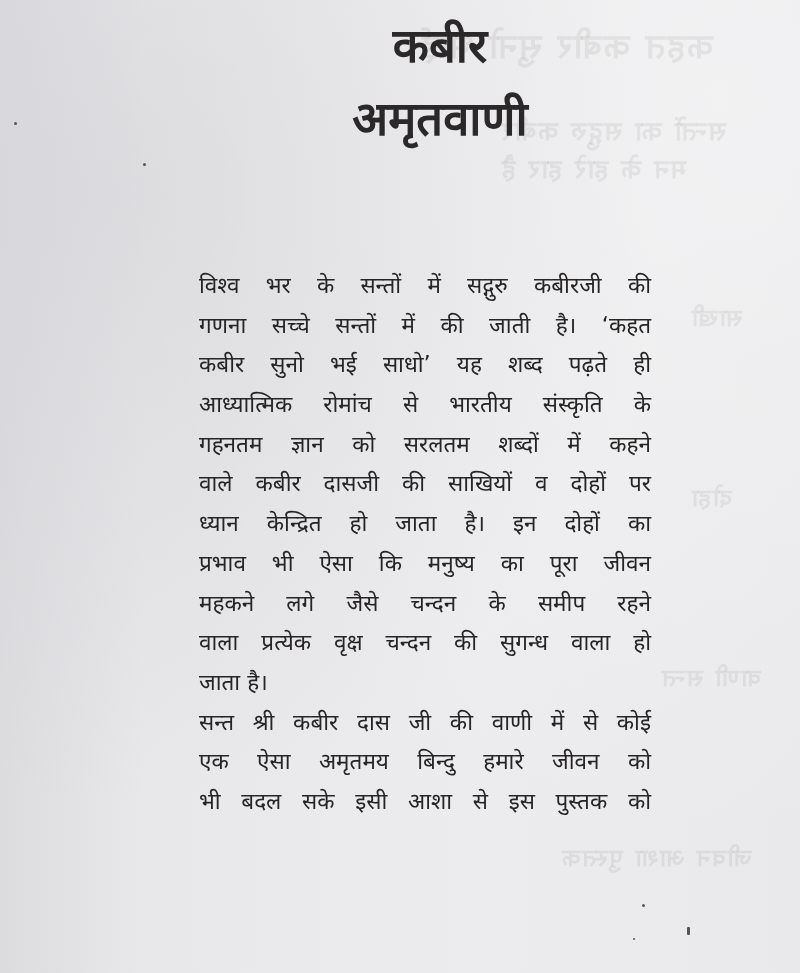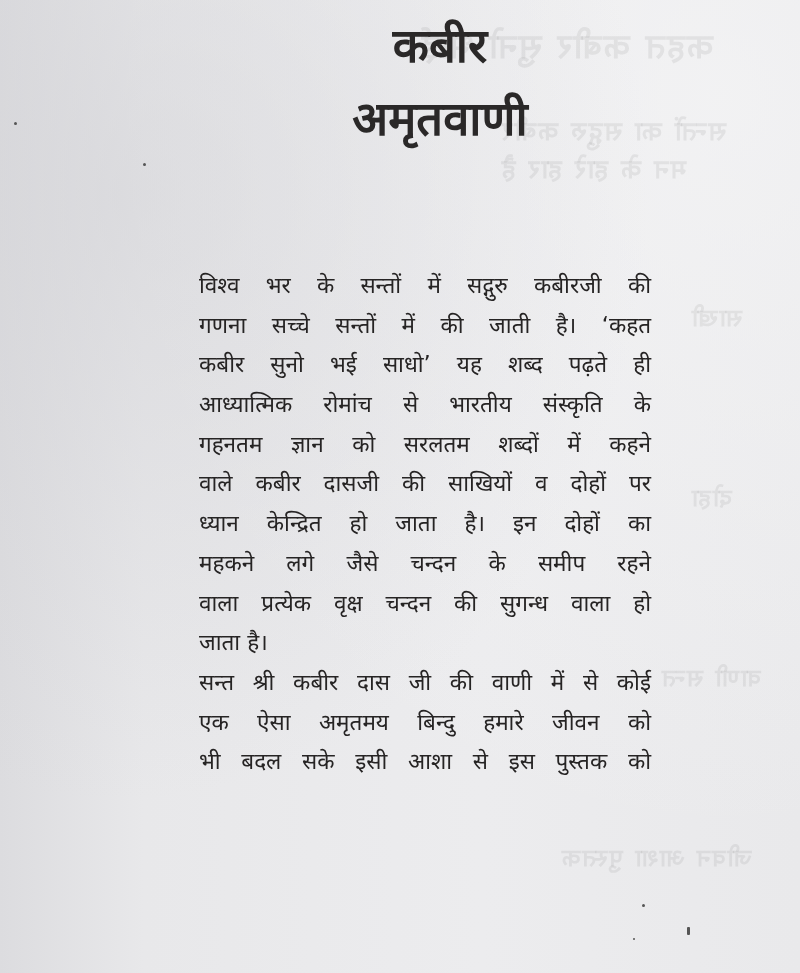--- a/index.html
+++ b/index.html
@@ -100,20 +100,21 @@
   </div>
 
   <div class="body-text">
     <span class="body-line">विश्व भर के सन्तों में सद्गुरु कबीरजी की</span>
     <span class="body-line">गणना सच्चे सन्तों में की जाती है। ‘कहत</span>
     <span class="body-line">कबीर सुनो भई साधो’ यह शब्द पढ़ते ही</span>
     <span class="body-line">आध्यात्मिक रोमांच से भारतीय संस्कृति के</span>
     <span class="body-line">गहनतम ज्ञान को सरलतम शब्दों में कहने</span>
     <span class="body-line">वाले कबीर दासजी की साखियों व दोहों पर</span>
     <span class="body-line">ध्यान केन्द्रित हो जाता है। इन दोहों का</span>
+    <span class="body-line">प्रभाव भी ऐसा कि मनुष्य का पूरा जीवन</span>
     <span class="body-line">महकने लगे जैसे चन्दन के समीप रहने</span>
     <span class="body-line">वाला प्रत्येक वृक्ष चन्दन की सुगन्ध वाला हो</span>
     <span class="body-line last">जाता है।</span>
     <span class="body-line">सन्त श्री कबीर दास जी की वाणी में से कोई</span>
     <span class="body-line">एक ऐसा अमृतमय बिन्दु हमारे जीवन को</span>
     <span class="body-line">भी बदल सके इसी आशा से इस पुस्तक को</span>
   </div>
 
 </div>
 

